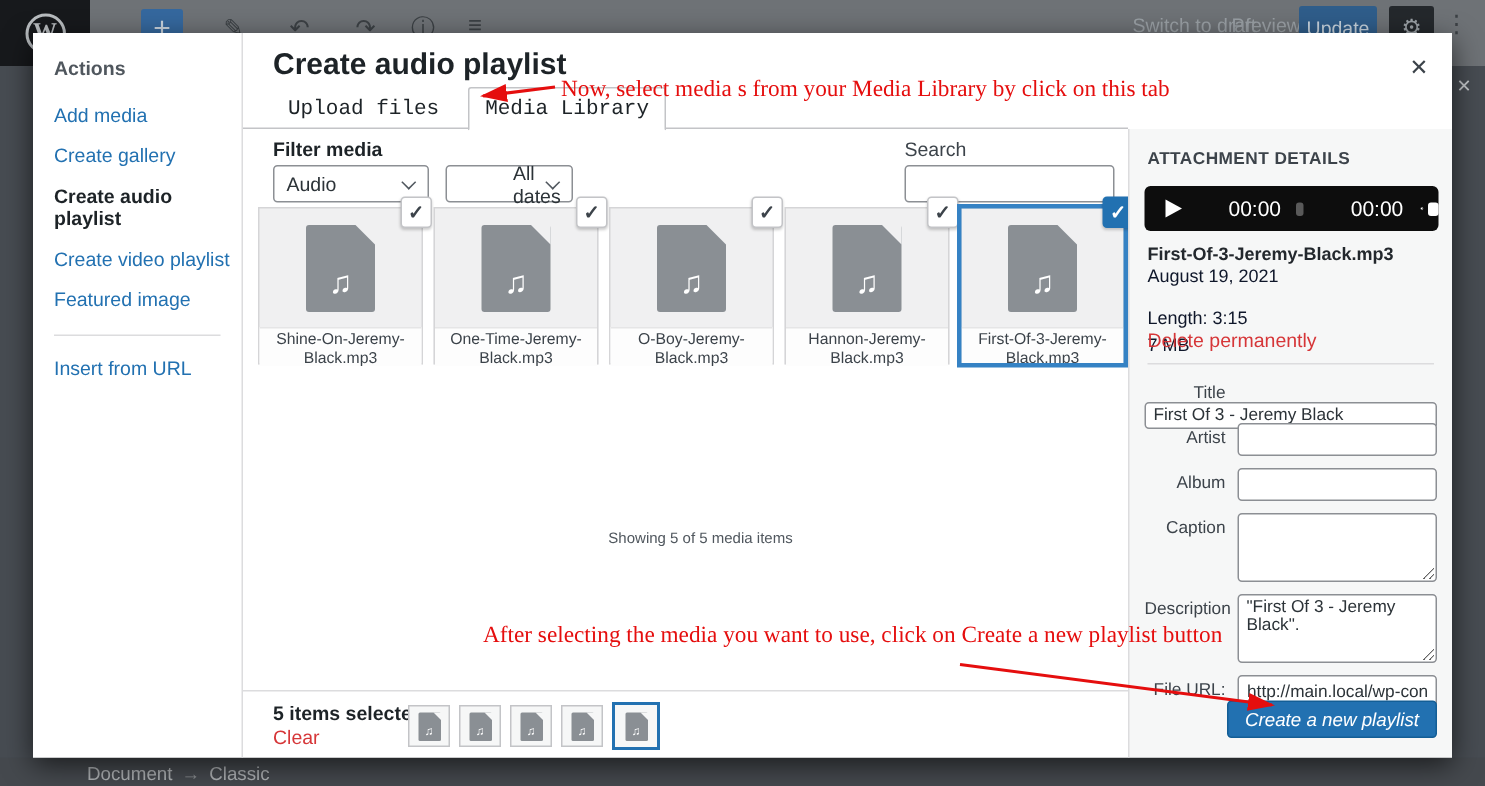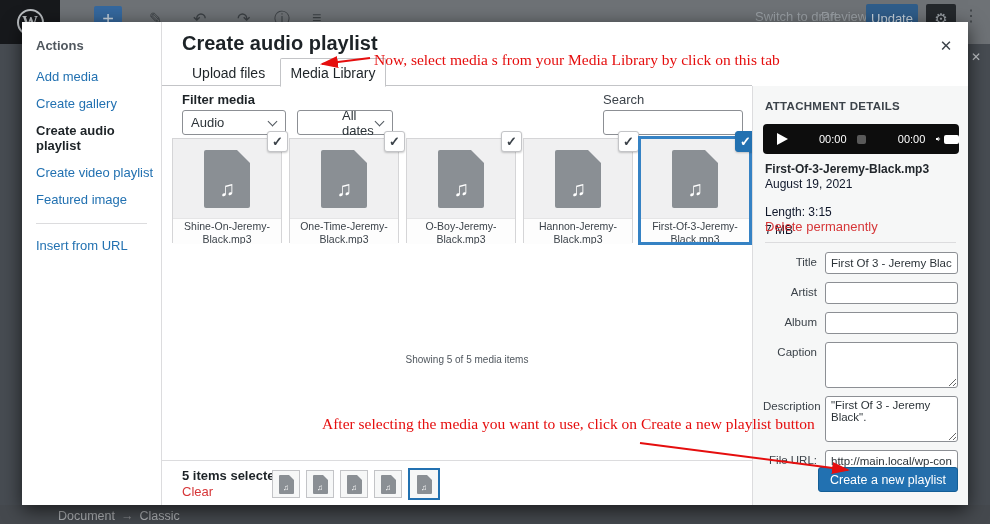--- a/index.html
+++ b/index.html
@@ -28,31 +28,31 @@
   .menu-header { margin:16px 0 16px 14px; font-size:13px; font-weight:bold; color:#50575e; }
   .menu-item { display:block; margin:0 0 12px 14px; font-size:13px; color:#2271b1; text-decoration:none; }
   .menu-item.active { color:#1d2327; font-weight:bold; }
   .menu-sep { border:none; border-top:1px solid #dcdcde; margin:16px 14px 14px 14px; }
 
   
   .modal-title { position:absolute; left:160px; top:10px; font-size:20px; font-weight:bold; color:#1d2327; }
   .modal-close { position:absolute; right:10px; top:12px; width:24px; height:24px; font-size:15px; color:#3c434a; text-align:center; line-height:24px; background:none; border:none; }
 
   
-  .tab-strip { position:absolute; left:140px; right:216px; top:36px; height:28px; border-bottom:1px solid #c3c4c7; padding-left:20px; }
+  .tab-strip { position:absolute; left:140px; right:216px; top:36px; height:28px; border-bottom:1px solid #c3c4c7; padding-left:20px;font-family:Liberation Mono, monospace; }
   .tab { display:inline-block; font-size:14px; color:#1d2327; padding:6px 10px 7px 10px; position:relative; }
   .tab.active { border:1px solid #c3c4c7; border-bottom:1px solid #fff; background:#fff; top:0px; height:29px; border-radius:2px 2px 0 0; }
 
   
   .main-col { position:absolute; left:140px; top:64px; right:216px; bottom:0; }
   .filter-label { position:absolute; left:20px; top:6px; font-size:13px; font-weight:bold; color:#1d2327; }
   .sel { position:absolute; top:24px; height:25px; border:1px solid #8c8f94; border-radius:3px; background:#fff; font-size:13px; color:#2c3338; display:flex; align-items:center; padding:0 22px 0 8px; }
   .sel .chev { position:absolute; right:9px; top:7px; width:7px; height:7px; border-right:1.5px solid #50575e; border-bottom:1.5px solid #50575e; transform:rotate(45deg); }
   .sel-type { left:20px; width:104px;text-align:right; }
-  .sel-date { left:135px; width:96px;padding-left:44px; }
+  .sel-date { left:135px; width:85px;padding-left:44px; }
   .search-label { position:absolute; left:441px; top:6px; font-size:13px; color:#3c434a; }
   .search-input { position:absolute; left:441px; top:24px; width:140px; height:25px; border:1px solid #8c8f94; border-radius:3px; font-size:13px; padding:0 6px; }
 
   
   .grid { position:absolute; left:10px; top:52px; }
   .tile { position:absolute; top:0; width:110px; height:105px; background:#f0f0f1; border:1px solid #d5d5d7; }
   .tile.focused { outline:3px solid #3582c4; outline-offset:-1px; }
   .tile-icon-area { height:79px; display:flex; align-items:center; justify-content:center; }
   .doc-icon { position:relative; width:46px; height:58px; background:#8a8f94; border-radius:2px; display:flex; align-items:flex-end; justify-content:center; }
   .doc-icon .fold { position:absolute; right:0; top:0; width:0; height:0; border-top:13px solid #f0f0f1; border-left:13px solid transparent; }
@@ -71,37 +71,37 @@
   .mini.focused { width:32px; height:32px; border:2px solid #2271b1; }
   .mini .doc-icon { width:15px; height:19px; border-radius:1px; }
   .mini .doc-icon .fold { border-top-width:5px; border-left-width:5px; border-top-color:#f6f7f7; }
   .mini .doc-icon .note { font-size:8px; margin-bottom:2px; }
 
   
   .side { position:absolute; right:0; top:64px; bottom:0; width:216px; background:#f6f7f7; border-left:1px solid #dcdcde; }
   .side-header { position:absolute; left:12px; top:14px; font-size:11.5px; font-weight:bold; color:#3c434a; letter-spacing:.3px; }
   .player { position:absolute; left:10px; top:38px; width:196px; height:30px; background:#0d0d0d; border-radius:4px; display:flex; align-items:center; }
   .play-tri { width:0; height:0; border-left:11px solid #fff; border-top:6.5px solid transparent; border-bottom:6.5px solid transparent; margin-left:14px; }
-  .ptime { color:#fff; font-size:11px; margin-left:11px;padding-left:20px; }
+  .ptime { color:#fff; font-size:14px; margin-left:11px;padding-left:20px; }
   .ptrack { width:24px; height:9px; background:#595959; border-radius:2px; margin-left:10px; }
   .ptime2 { margin-left:12px; }
   .pspk { margin-left:11px; }
   .pvol { width:38px; height:9px; background:#fff; border-radius:2px; margin-left:3px; }
   .side-line { position:absolute; left:12px; font-size:12px; color:#0f172a; }
   .side-filename { top:76px; font-weight:bold; color:#23282d; }
   .side-date { top:91px; } .side-size { top:109px;margin-top:28px; } .side-length { top:119px; }
   .delete-link { position:absolute; left:12px; top:133px; font-size:13px; color:#d63638; text-decoration:none; }
   .side-sep { position:absolute; left:12px; right:12px; top:156px; border:none; border-top:1px solid #dcdcde; }
   .frow { position:absolute; left:10px; right:10px; display:flex; }
   .frow label { width:62px; text-align:right; font-size:11.5px; color:#3c434a; padding:4px 8px 0 0; flex:none; }
   .frow input, .frow textarea { flex:1; border:1px solid #8c8f94; border-radius:3px; background:#fff; font-size:11.5px; font-family:"Liberation Sans",sans-serif; color:#2c3338; padding:2px 5px; min-width:0; }
   .frow input { height:22px; }
   .frow textarea { height:46px; resize:both; }
-  .r-title{top:166px;} .r-artist{top:196px;} .r-album{top:226px;} .r-caption{top:256px;} .r-desc{top:310px;} .r-url{top:364px;}
-  .create-btn { position:absolute; right:10px; bottom:13px; height:25px; padding:0 11px; background:#2271b1; border:1px solid #135e96; border-radius:3px; color:#fff; font-size:12.5px; font-family:"Liberation Sans",sans-serif; }
+  .r-title{top:166px;flex-direction:column;} .r-artist{top:196px;} .r-album{top:226px;} .r-caption{top:256px;} .r-desc{top:310px;} .r-url{top:364px;}
+  .create-btn { position:absolute; right:10px; bottom:13px; height:25px; padding:0 11px; background:#2271b1; border:1px solid #135e96; border-radius:3px; color:#fff; font-size:12.5px; font-family:"Liberation Sans",sans-serif;font-style:italic; }
 
   
   .anno { position:absolute; z-index:5; color:#e50e0e; font-family:"Liberation Serif",serif; font-size:15.5px; white-space:nowrap; }
   .anno-1 { left:374px; top:51px; }
   .anno-2 { left:322px; top:415px; }
   .anno-arrows { position:absolute; left:0; top:0; z-index:5; pointer-events:none; }
 </style>
 </head>
 <body>
 

